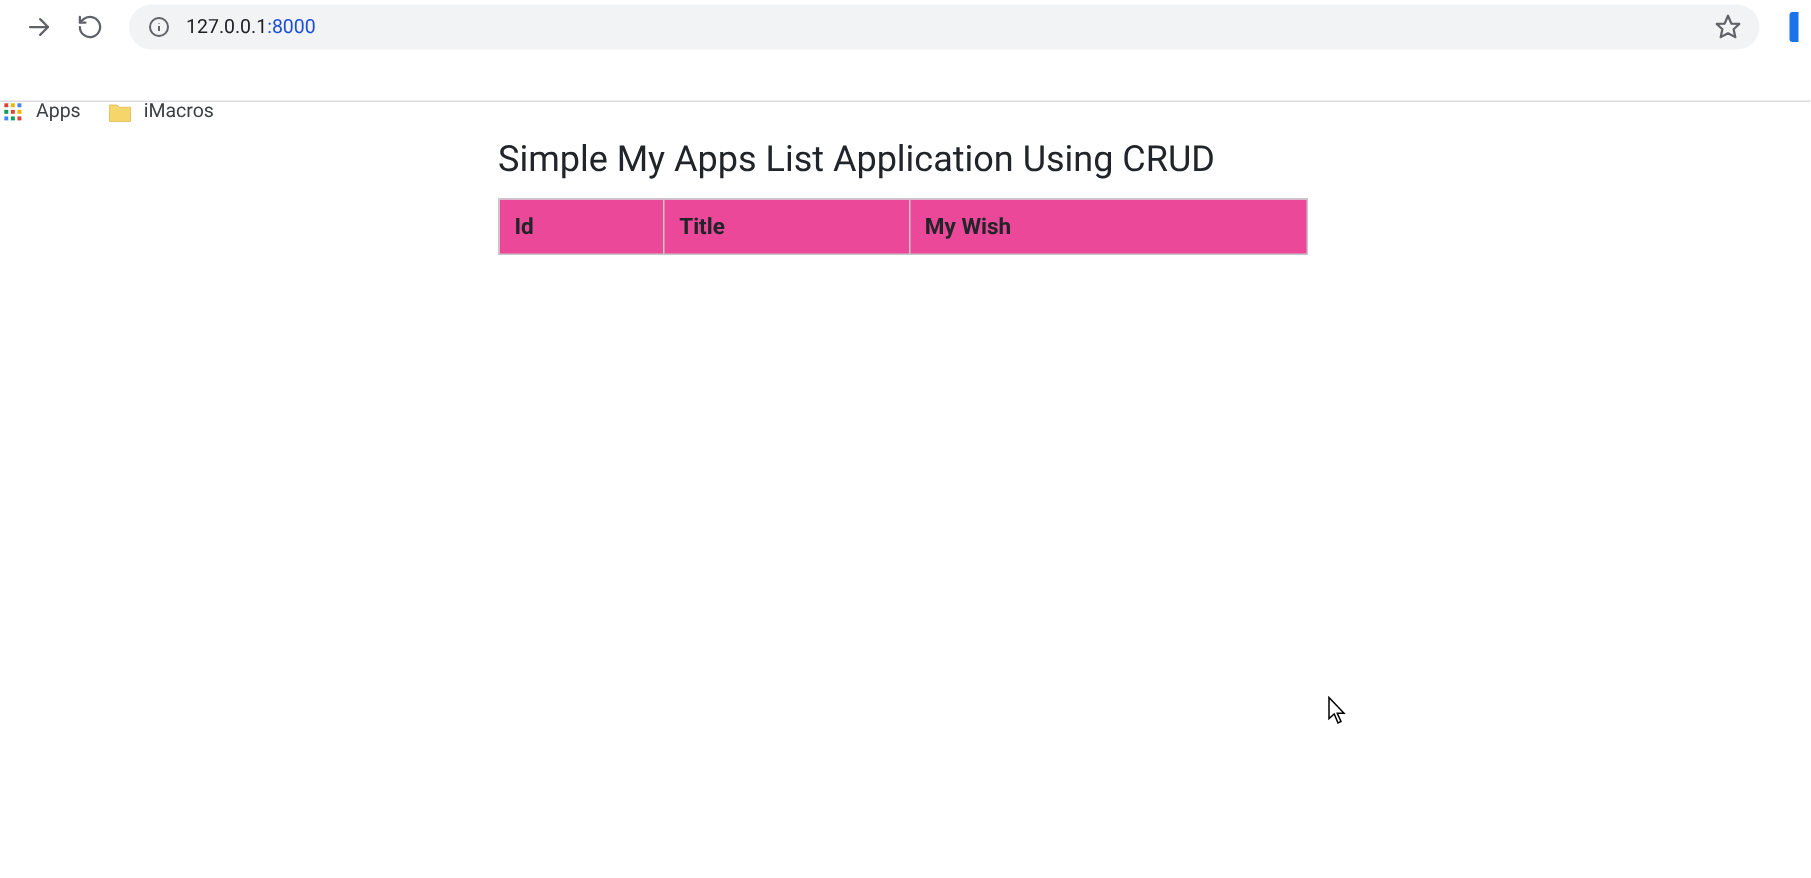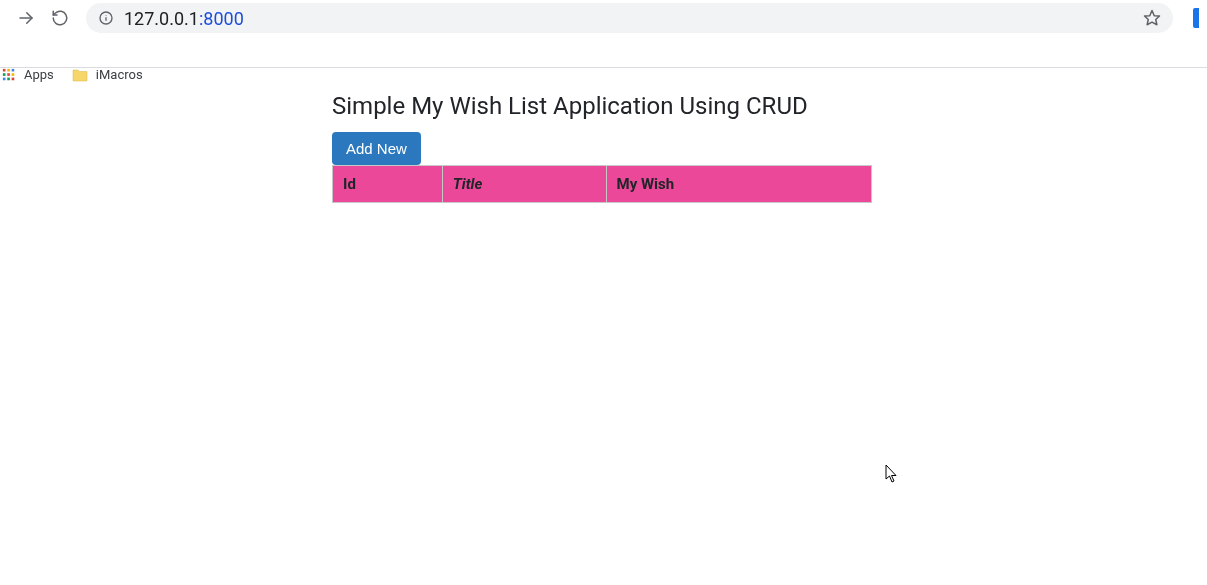--- a/index.html
+++ b/index.html
@@ -61,21 +61,21 @@
       align-items: center;
       justify-content: center;
       color: #5f6368;
       margin-right: 10px;
     }
     .info-icon svg {
       width: 16px;
       height: 16px;
     }
     .url-text {
-      font-size: 18px;
+      font-size: 13px;
       color: #202124;
       display: flex;
       align-items: flex-end;
     }
     .url-port {
       color: #1d4ed8;
     }
     .star-icon {
       margin-left: auto;
       display: flex;
@@ -158,21 +158,20 @@
       font-weight: 700;
       font-size: 15px;
       color: #212529;
       background: #ec4899;
     }
     .wish-table th.col-id {
       width: 110px;
     }
     .wish-table th.col-title {
       width: 164px;
-      font-style: italic;
     }
     .wish-table th.col-wish {
       width: 266px;
     }
     .cursor-icon {
       position: absolute;
       left: 885px;
       top: 464px;
       pointer-events: none;
     }
@@ -249,23 +248,22 @@
           <path d="M1 2 L6 2 L7.5 3.5 L15 3.5 L15 13 L1 13 Z" fill="#f6d66a" stroke="#d9b84a" stroke-width="0.5"></path>
         </svg>
       </span>
       <span>iMacros</span>
     </div>
   </div>
 
 </div>
 
 <div class="page-content">
-  <h2 class="page-title">Simple My Wish List Application Using CRUD</h2>
-
-  <button class="btn-primary">Add New</button>
+  <h2 class="page-title">Simple My Apps List Application Using CRUD</h2>
+
 
   <table class="wish-table">
     <thead>
       <tr>
         <th class="col-id">Id</th>
         <th class="col-title">Title</th>
         <th class="col-wish">My Wish</th>
       </tr>
     </thead>
     <tbody></tbody>

